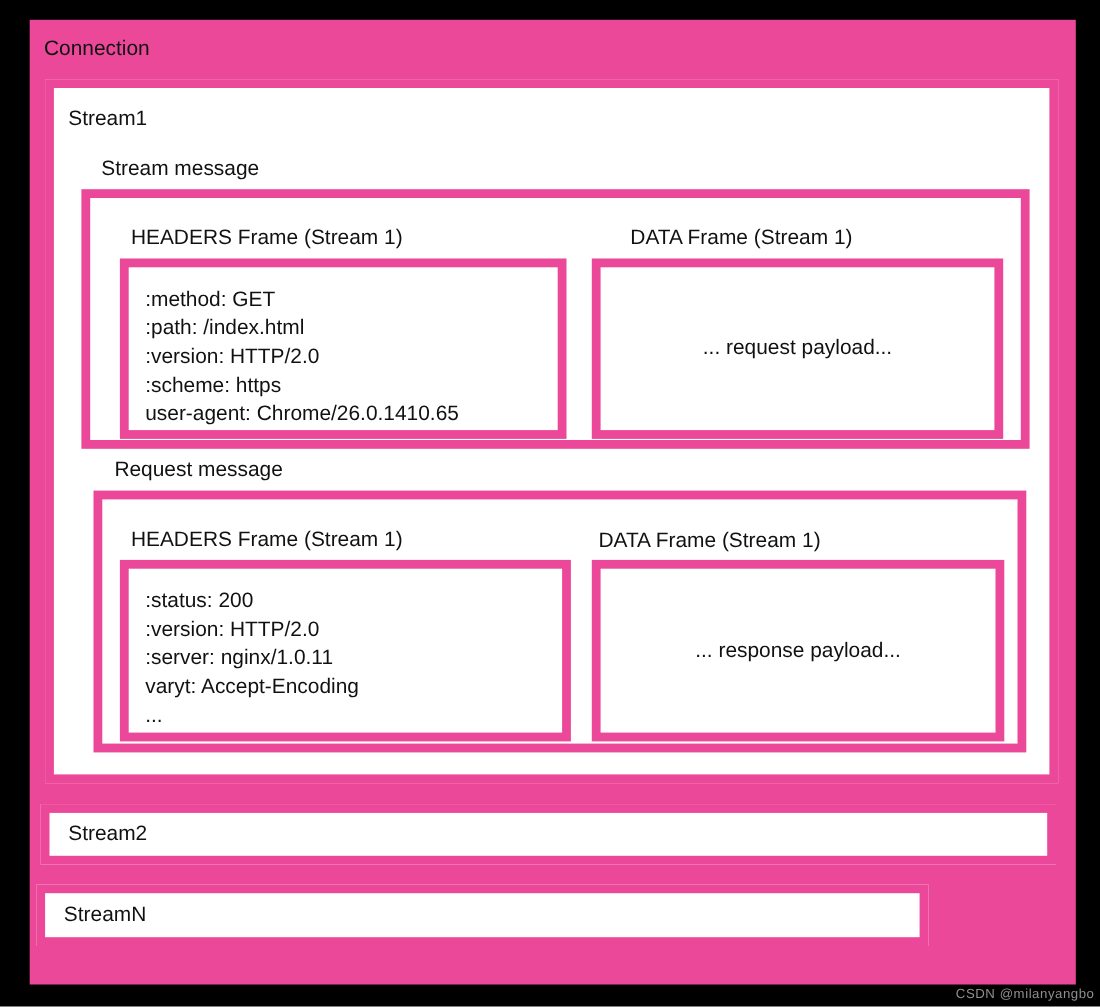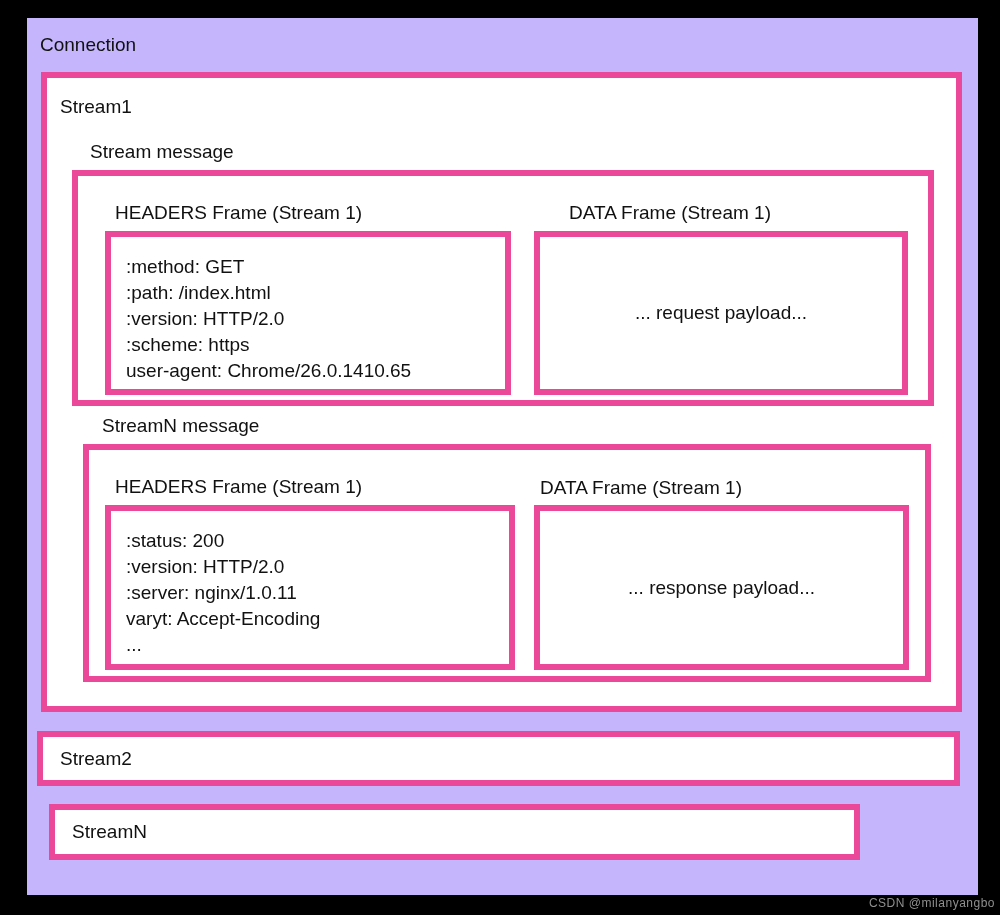--- a/index.html
+++ b/index.html
@@ -8,32 +8,32 @@
     position: relative;
     background: #000000;
     font-family: "Liberation Sans", "DejaVu Sans", sans-serif;
     color: #111111;
     overflow: hidden;
   }
   .connection {
     position: absolute;
     left: 27px; top: 18px;
     width: 951px; height: 877px;
-    background: #c4b5fd;
+    background: #ec4899;
   }
   .lbl {
     position: absolute;
     font-size: 19px;
     line-height: 22px;
     color: #111111;
     white-space: nowrap;
   }
   .box {
     position: absolute;
-    border: 6px solid #ec4899;
+    border: 8px solid #ec4899;
     background: #ffffff;
   }
   
   .connection-label { left: 13px; top: 16px; }
 
   
   .stream1 { left: 14px; top: 54px; width: 921px; height: 640px; }
   .stream1-label { left: 13px; top: 18px; }
 
   
@@ -67,21 +67,21 @@
     justify-content: center;
   }
   .payload-text {
     font-size: 19px;
     color: #111111;
     white-space: nowrap;
   }
 
   
   .stream2 { left: 10px; top: 713px; width: 923px; height: 55px; }
-  .streamN { left: 22px; top: 786px; width: 811px; height: 56px; }
+  .streamN { left: 6px; top: 786px; width: 811px; height: 56px; }
   .stream-flat-label {
     position: absolute;
     left: 17px; top: 50%;
     transform: translateY(-50%);
     font-size: 19px;
     color: #111111;
     white-space: nowrap;
   }
 
   .watermark {
@@ -114,21 +114,21 @@
           <div>:scheme: https</div>
           <div>user-agent: Chrome/26.0.1410.65</div>
         </div>
       </div>
       <div class="lbl data-title">DATA Frame (Stream 1)</div>
       <div class="box data-box payload-box">
         <span class="payload-text">... request payload...</span>
       </div>
     </div>
 
-    <div class="lbl response-section-label">StreamN message</div>
+    <div class="lbl response-section-label">Request message</div>
     <div class="box response-box">
       <div class="lbl headers-title">HEADERS Frame (Stream 1)</div>
       <div class="box headers-box">
         <div class="header-lines">
           <div>:status: 200</div>
           <div>:version: HTTP/2.0</div>
           <div>:server: nginx/1.0.11</div>
           <div>varyt: Accept-Encoding</div>
           <div>...</div>
         </div>

